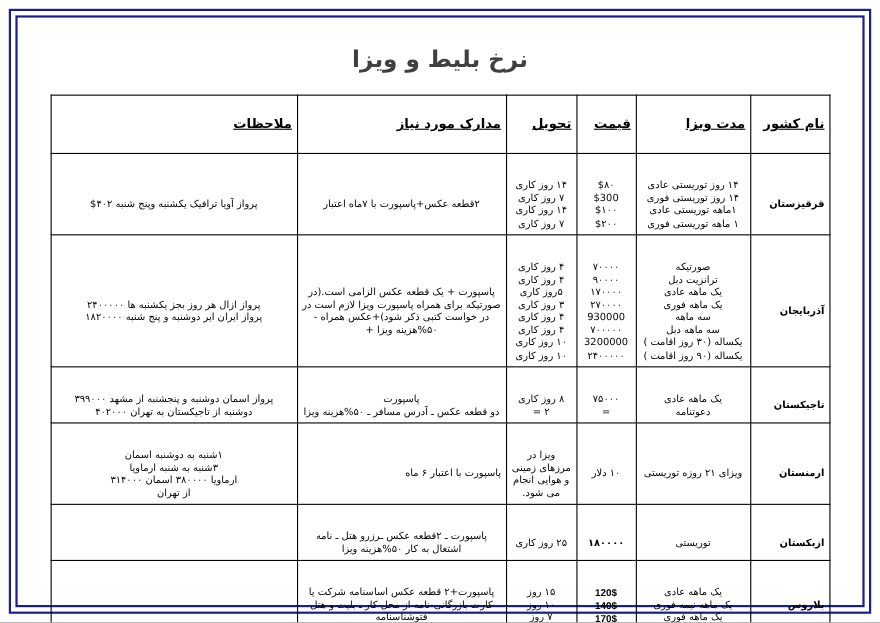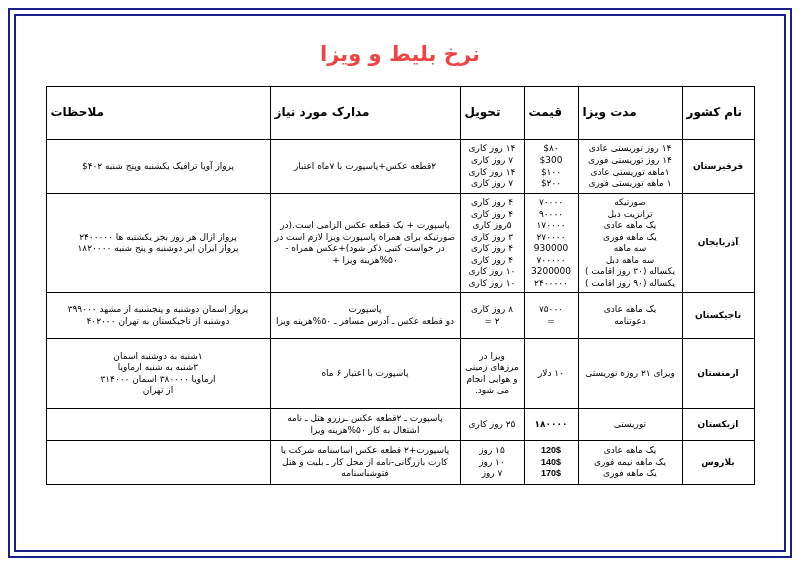--- a/index.html
+++ b/index.html
@@ -43,21 +43,21 @@
     left: 22px;
     top: 22px;
     right: 22px;
     bottom: 22px;
     box-sizing: border-box;
   }
   .doc-title {
     text-align: center;
     font-size: 21px;
     font-weight: bold;
-    color: #ef4444;
+    color: #404040;
     margin-top: 20px;
     margin-bottom: 20px;
     letter-spacing: 0px;
   }
   table.rates {
     border-collapse: collapse;
     width: 708px;
     margin: 0 auto;
     table-layout: fixed;
     direction: rtl;
@@ -68,49 +68,51 @@
     vertical-align: middle;
     padding: 3px 4px;
     color: #000;
     font-size: 9px;
     line-height: 1.28;
   }
   table.rates thead th {
     font-size: 12px;
     font-weight: bold;
     height: 46px;
-    text-align: left;
+    text-align: right;
+    text-decoration: underline;
   }
   .col-country { width: 72px; }
   .col-visa    { width: 104px; }
   .col-price   { width: 54px; }
   .col-deliver { width: 64px; }
   .col-docs    { width: 190px; }
   .col-notes   { width: 224px; }
 
   td.country {
-    text-align: center;
+    text-align: right;
     font-size: 13px;
     font-weight: bold;
   }
   td.visa, td.price, td.deliver {
     text-align: center;
   }
   td.price {
     font-size: 9px;
   }
   td.docs, td.notes {
     text-align: center;
     font-size: 9px;
   }
   td.notes {
     font-size: 9px;
   }
   .stack {
     display: block;
+    margin-top: 21px;
   }
   .stack > span {
     display: block;
     white-space: nowrap;
   }
   .latin {
     font-family: "Liberation Sans", sans-serif;
     font-weight: bold;
     font-size: 10px;
   }
@@ -304,21 +306,21 @@
                 <span style="white-space: normal;">۱۰ دلار</span>
               </span>
             </td>
           <td class="deliver">
               <span class="stack">
                 <span style="white-space: normal;">ویزا در مرزهای زمینی و هوایی انجام می شود.</span>
               </span>
             </td>
           <td class="docs">
               <span class="stack">
-                <span style="white-space: normal;">پاسپورت با اعتبار ۶ ماه</span>
+                <span style="white-space: normal; text-align: right;">پاسپورت با اعتبار ۶ ماه</span>
               </span>
             </td>
           <td class="notes">
               <span class="stack">
                 <span>۱شنبه به دوشنبه اسمان</span>
                 <span>۳شنبه به شنبه ارماویا</span>
                 <span>ارماویا ۳۸۰۰۰۰ اسمان ۳۱۴۰۰۰</span>
                 <span>از تهران</span>
               </span>
             </td>

